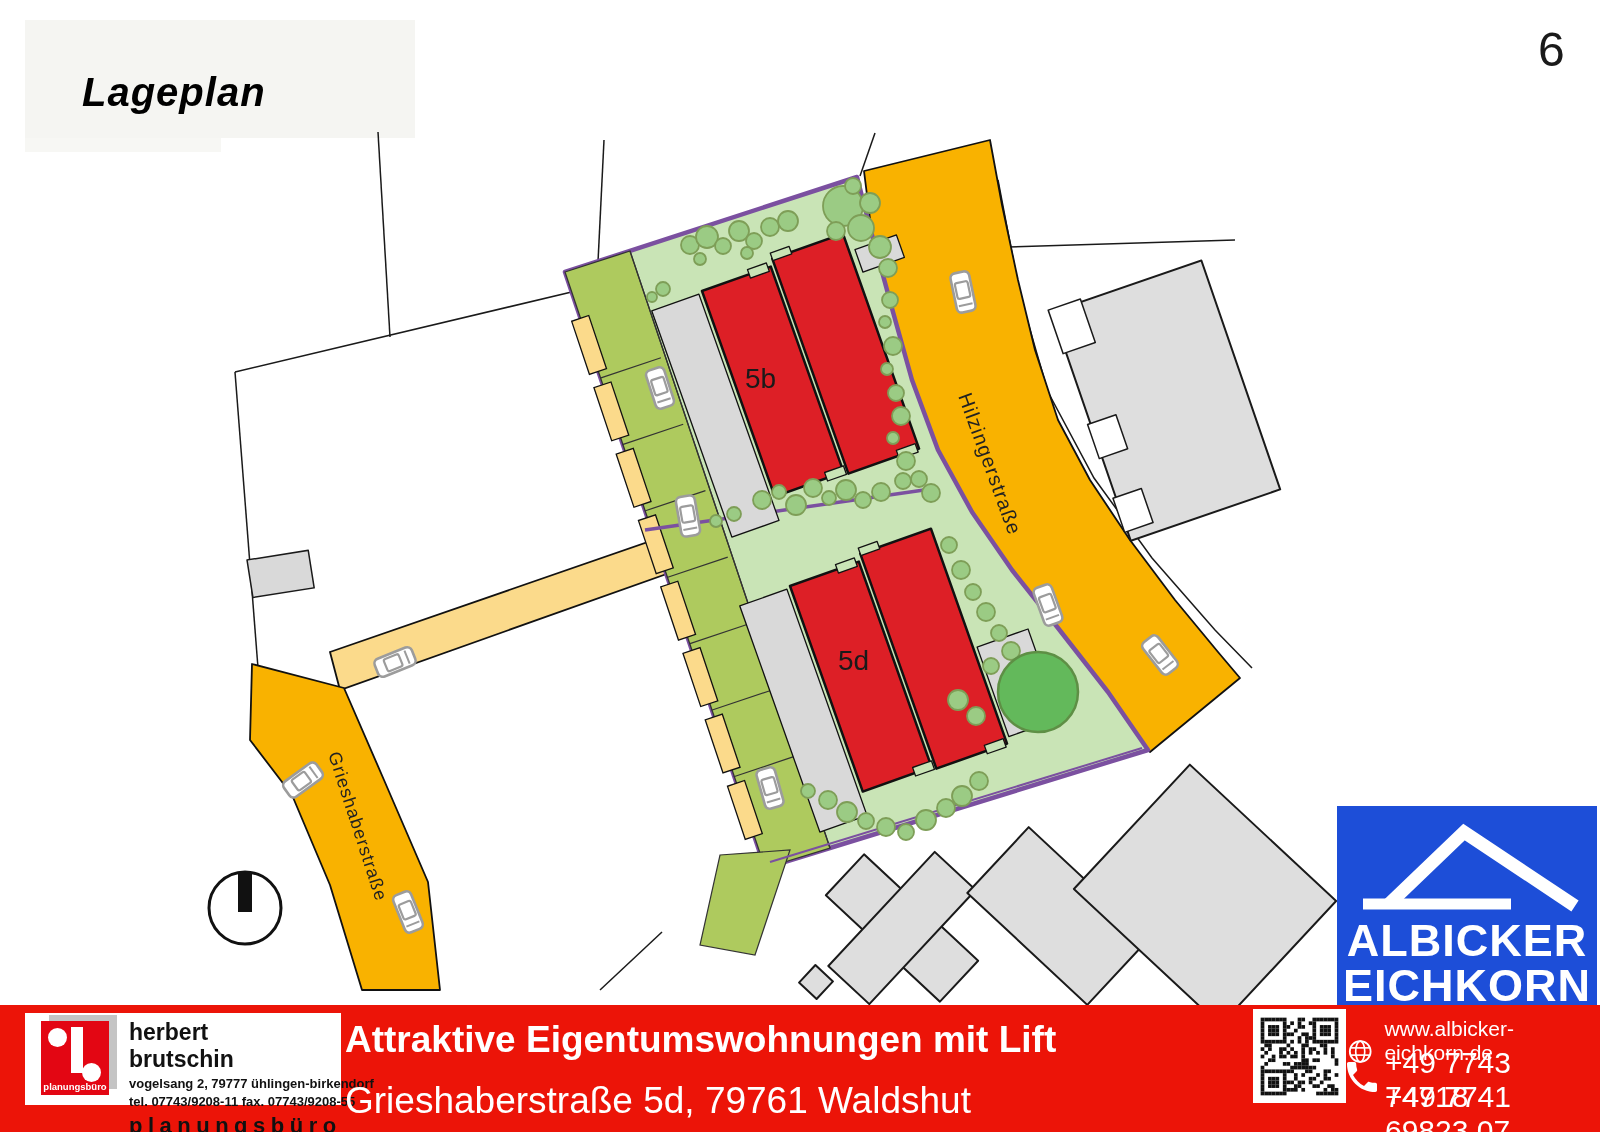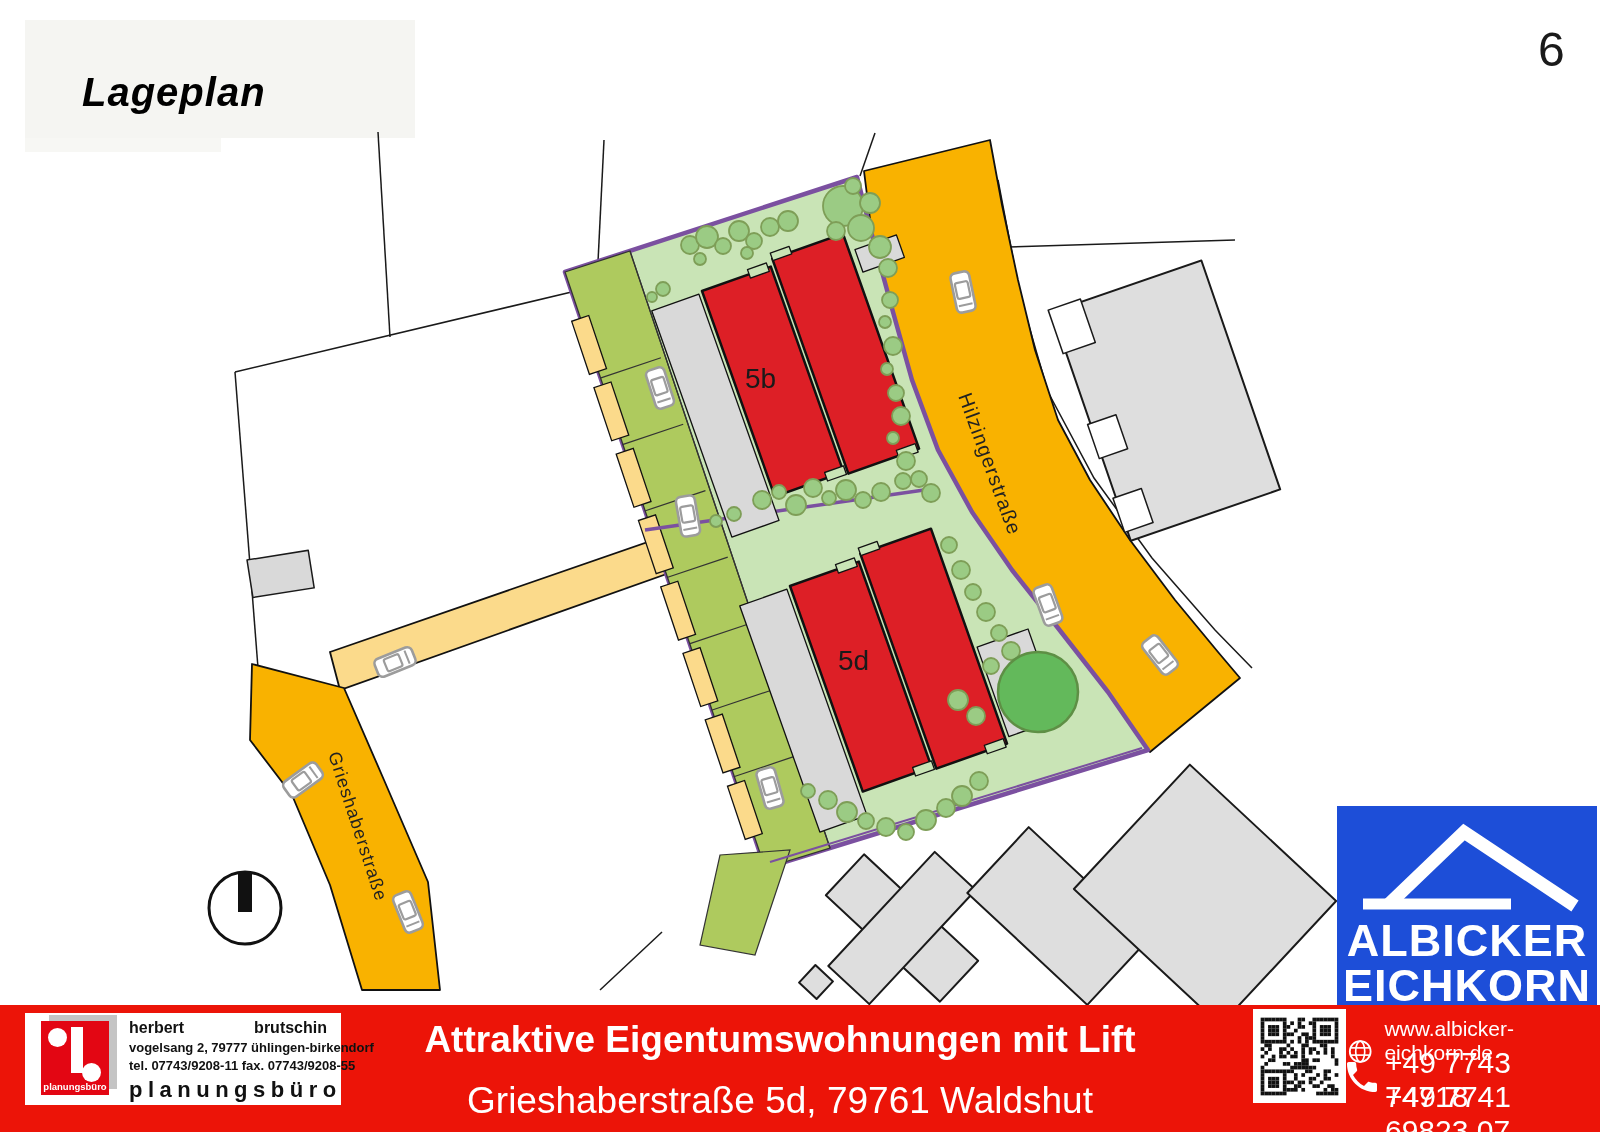--- a/index.html
+++ b/index.html
@@ -14,24 +14,24 @@
   .bru-box{position:absolute;left:25px;top:8px;width:316px;height:92px;background:#fff;}
   .bru-logo{position:absolute;left:16px;top:6px;width:72px;height:78px;}
   .bru-shadow{position:absolute;left:8px;top:-4px;width:68px;height:74px;background:#c4c4c4;}
   .bru-square{position:absolute;left:0;top:2px;width:68px;height:74px;background:#e30613;}
   .bru-square .c1{position:absolute;left:7px;top:7px;width:19px;height:19px;border-radius:50%;background:#fff;}
   .bru-square .bar{position:absolute;left:30px;top:6px;width:12px;height:46px;background:#fff;}
   .bru-square .c2{position:absolute;left:41px;top:42px;width:19px;height:19px;border-radius:50%;background:#fff;}
   .bru-cap{position:absolute;left:0;bottom:3px;width:100%;text-align:center;font-size:9.5px;
         font-weight:bold;color:#fff;}
   .bru-text{position:absolute;left:104px;top:6px;width:198px;color:#111;}
-  .bru-name{display:flex;justify-content:space-between;font-size:16px;font-weight:bold;}
+  .bru-name{display:flex;justify-content:space-between;font-size:23px;font-weight:bold;flex-direction:column;}
   .bru-addr,.bru-tel{font-size:13px;font-weight:bold;margin-top:3px;white-space:nowrap;}
   .bru-word{font-size:22px;font-weight:bold;letter-spacing:5.5px;margin-top:4px;}
-  .banner-title{position:absolute;left:345px;top:0;width:870px;height:127px;text-align:center;color:#fff;}
+  .banner-title{position:absolute;left:345px;top:0;width:870px;height:127px;text-align:left;color:#fff;}
   .bt1{margin-top:14px;font-size:37px;font-weight:bold;}
   .bt2{margin-top:19px;font-size:37px;font-weight:normal;}
   .qr{position:absolute;left:1253px;top:4px;width:93px;height:94px;background:#fff;}
   .contact{position:absolute;left:1340px;top:0;width:260px;height:127px;color:#fff;}
   .c-web{position:absolute;left:8px;top:12px;display:flex;align-items:flex-end;}
   .c-web span{margin-left:12px;font-size:21px;}
   .c-ph1{position:absolute;left:45px;top:41px;font-size:30px;}
   .c-ph2{position:absolute;left:45px;top:75px;font-size:30px;}
   .c-phicon{position:absolute;left:2px;top:52px;}
   

